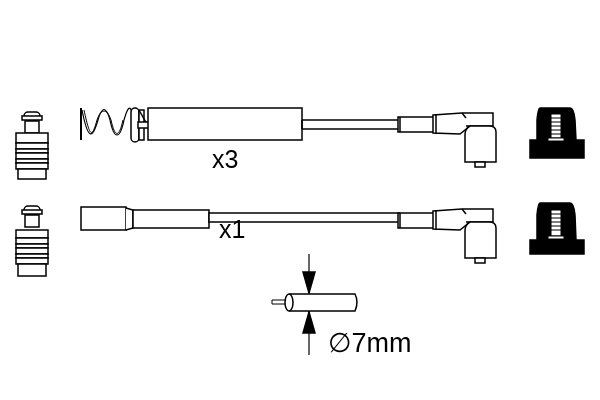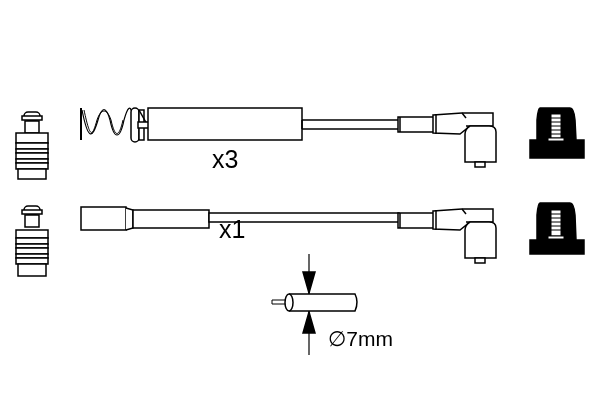--- a/index.html
+++ b/index.html
@@ -1,20 +1,20 @@
 <!DOCTYPE html>
 <html><head>
 <meta charset="utf-8">
 <style>
   html, body { margin:0; padding:0; background:#ffffff; }
   body { width:600px; height:400px; overflow:hidden; position:relative; font-family:"Liberation Sans", sans-serif; }
   #canvas { position:absolute; left:0; top:0; width:600px; height:316px; }
   .label { position:absolute; color:#000; font-family:"Liberation Sans", sans-serif; }
   .qty { font-size:25px; }
-  .dim { font-size:21px; }
+  .dim { font-size:27px; }
   svg * { vector-effect: non-scaling-stroke; }
 </style>
 </head>
 <body>
 
 <div id="canvas">
   <svg width="600" height="400" viewBox="0 0 600 400" xmlns="http://www.w3.org/2000/svg" fill="none" stroke="#000" stroke-width="1.5">
 
     <g>
       <rect x="24" y="112" width="16" height="8" rx="4" fill="#fff"></rect>

